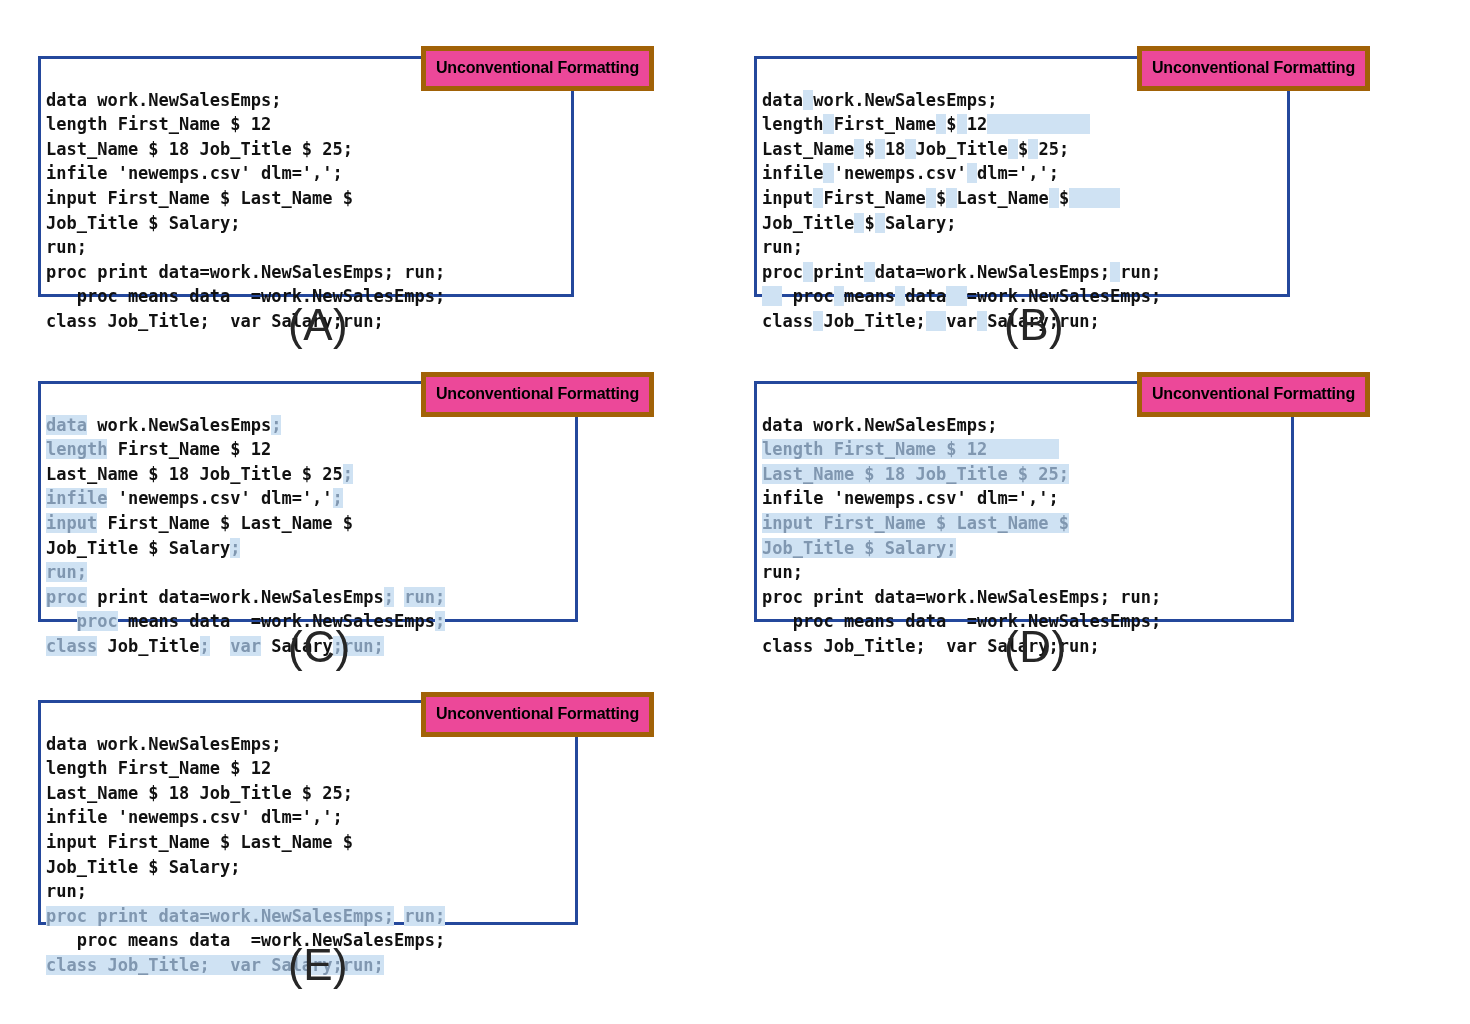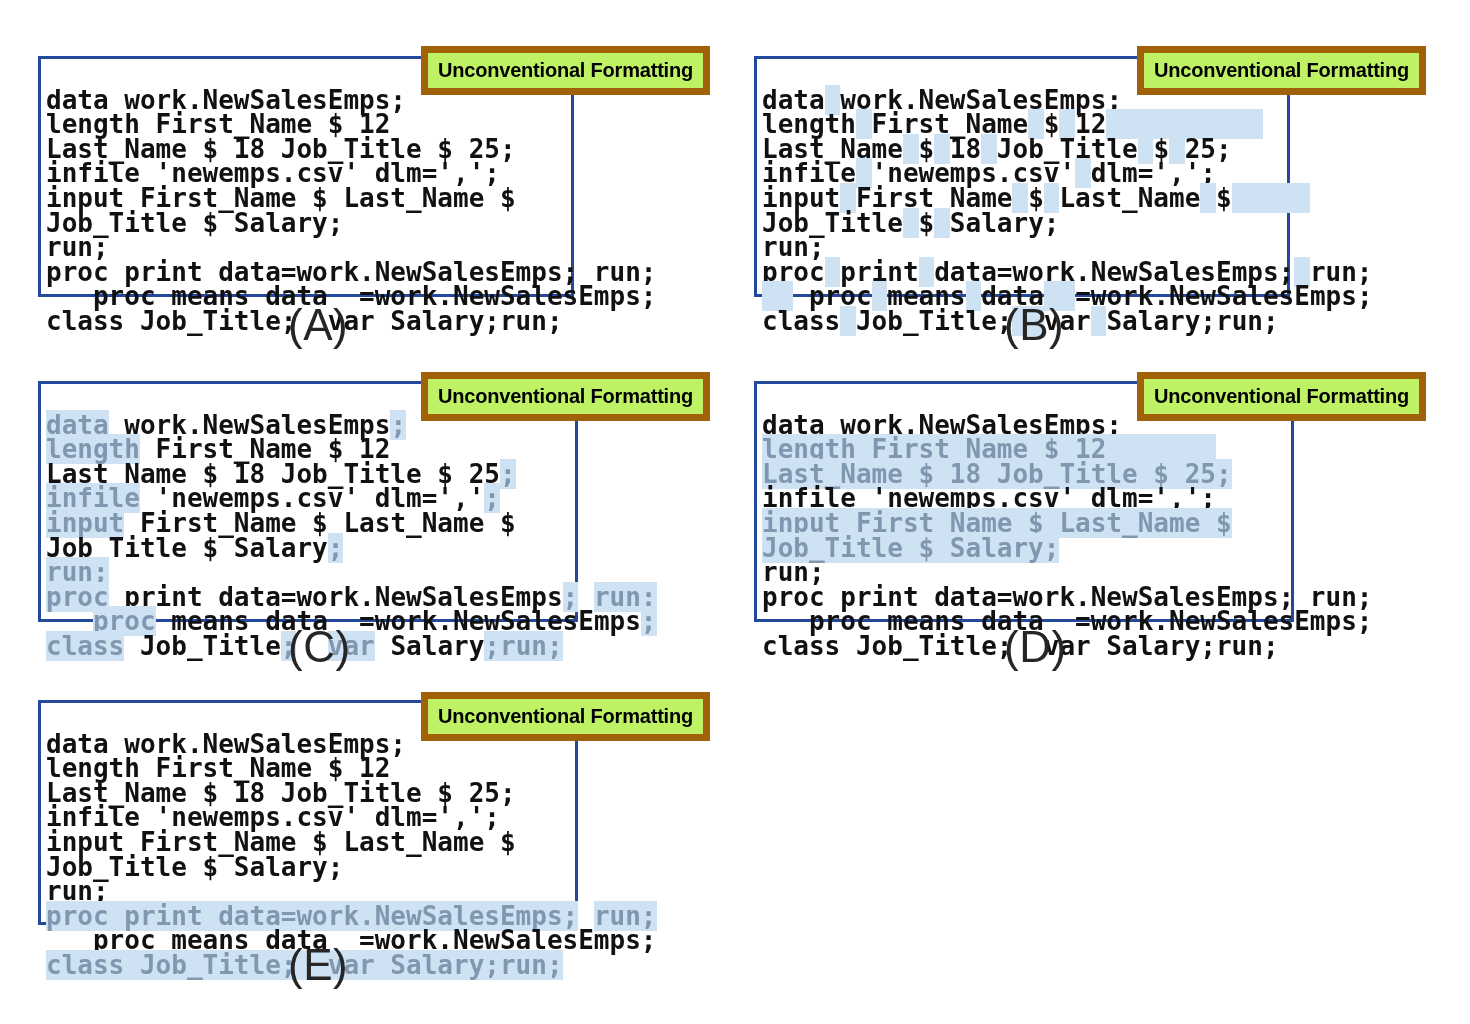--- a/index.html
+++ b/index.html
@@ -17,21 +17,21 @@
 
   .panel {
     position: absolute;
     box-sizing: border-box;
     border: 3px solid #24489c;
     background: #ffffff;
   }
 
   .code {
     font-family: "DejaVu Sans Mono", "Liberation Mono", monospace;
-    font-size: 26px;
+    font-size: 17px;
     line-height: 24.6px;
     font-weight: bold;
     color: #111111;
     white-space: pre;
     padding: 4px 0 3px 5px;
     letter-spacing: 0px;
   }
 
   .code .ln { display: block; height: 24.6px; }
   
@@ -40,26 +40,26 @@
     color: #8097b0;
   }
   
   .ws {
     background: #cfe2f3;
   }
 
   .badge {
     position: absolute;
     box-sizing: border-box;
-    background: #bef264;
-    border: 7px solid #a16207;
+    background: #ec4899;
+    border: 5px solid #a16207;
     color: #000000;
     font-family: "Liberation Sans", sans-serif;
     font-weight: bold;
-    font-size: 20px;
+    font-size: 16px;
     line-height: 26px;
     padding: 4px 10px 5px 10px;
     white-space: nowrap;
     letter-spacing: -0.2px;
   }
 
   .plabel {
     position: absolute;
     font-family: "Liberation Sans", sans-serif;
     font-size: 44px;

